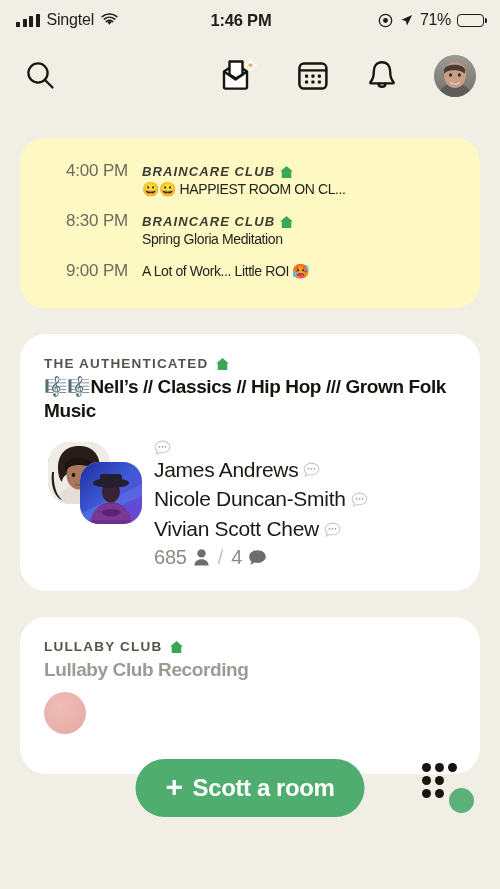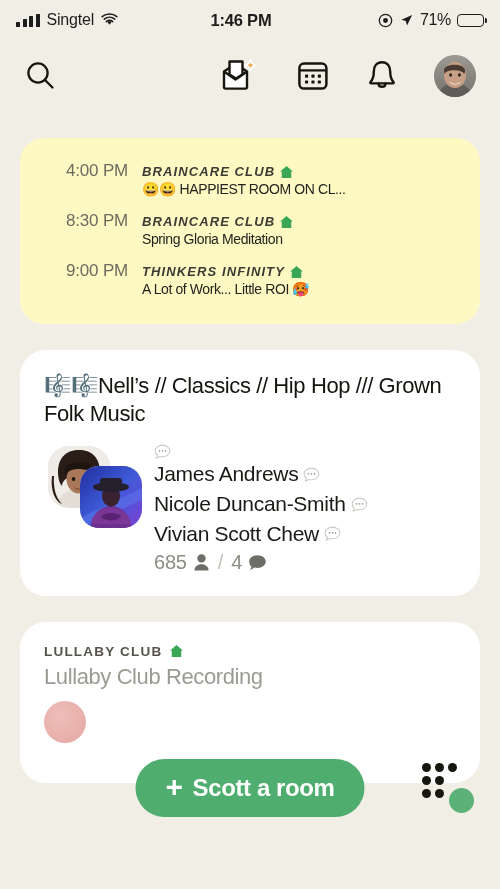--- a/index.html
+++ b/index.html
@@ -178,22 +178,22 @@
     font-size: 13.5px;
     font-weight: bold;
     letter-spacing: 1.2px;
     color: #55534c;
     display: flex;
     align-items: center;
     gap: 7px;
     margin-bottom: 4px;
   }
   .room-title {
-    font-size: 22px;
-    font-weight: normal;
+    font-size: 19px;
+    font-weight: bold;
     line-height: 1.28;
     letter-spacing: -0.4px;
     color: #15150f;
   }
   .room-body {
     display: flex;
     gap: 14px;
     margin-top: 16px;
   }
   .avatar-stack {
@@ -418,32 +418,32 @@
             <path d="M8 1L1.2 6.9h1.7V14h10.2V6.9h1.7L8 1z" fill="#3aa757"></path>
           </svg>
         </div>
         <div class="event-title">Spring Gloria Meditation</div>
       </div>
     </div>
 
     <div class="event-row">
       <div class="event-time">9:00 PM</div>
       <div class="event-body">
-        <div class="club-line">
-          <span>THINKERS INFINITY</span>
-          <svg class="house" viewBox="0 0 16 15">
-            <path d="M8 1L1.2 6.9h1.7V14h10.2V6.9h1.7L8 1z" fill="#3aa757"></path>
-          </svg>
-        </div>
         <div class="event-title">A Lot of Work... Little ROI 🥵</div>
       </div>
     </div>
   </div>
 
   <div class="room-card">
+    <div class="room-club">
+      <span>THE AUTHENTICATED</span>
+      <svg class="house" viewBox="0 0 16 15">
+        <path d="M8 1L1.2 6.9h1.7V14h10.2V6.9h1.7L8 1z" fill="#3aa757"></path>
+      </svg>
+    </div>
     <div class="room-title">🎼🎼Nell’s // Classics // Hip Hop /// Grown Folk Music</div>
 
     <div class="room-body">
       <div class="avatar-stack">
         <span class="av back">
           <svg width="62" height="62" viewBox="0 0 62 62">
             <rect width="62" height="62" fill="#efece7"></rect>
             <ellipse cx="31" cy="60" rx="22" ry="17" fill="#e5ded6"></ellipse>
             <path d="M10 26c0-15 9-22 21-22s21 7 21 22c0 7-2 12-4 14 0-14-34-14-34 0-2-2-4-7-4-14z" fill="#2a1d18"></path>
             <ellipse cx="31" cy="33" rx="12.5" ry="14.5" fill="#a9775a"></ellipse>

